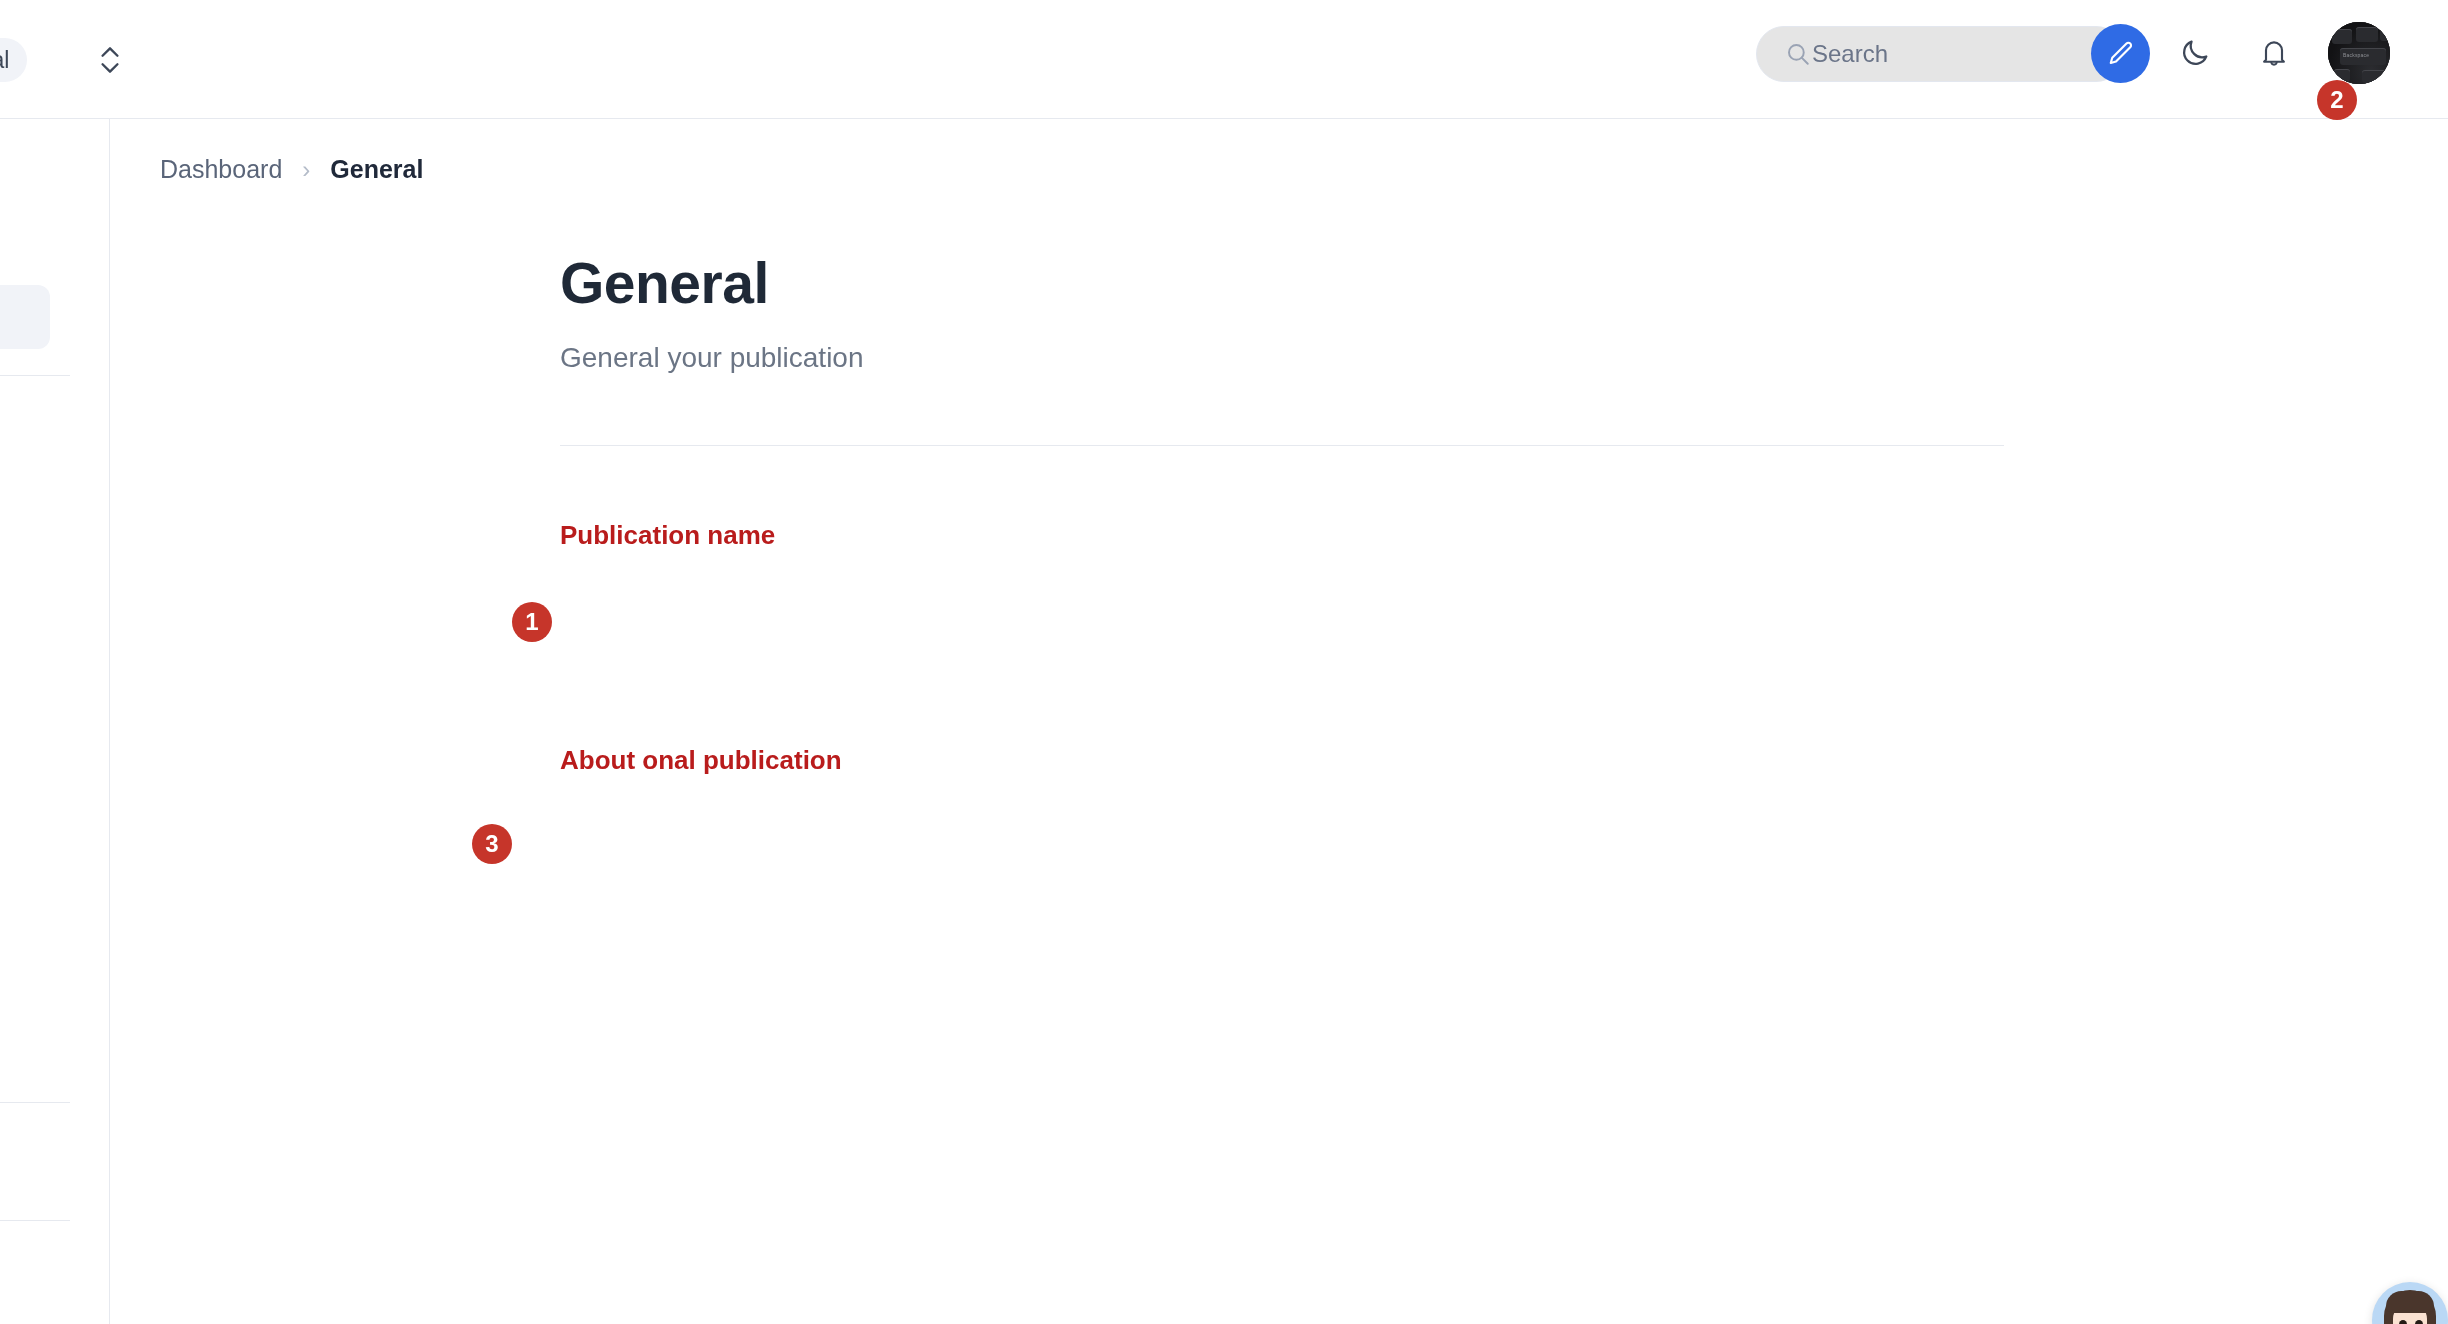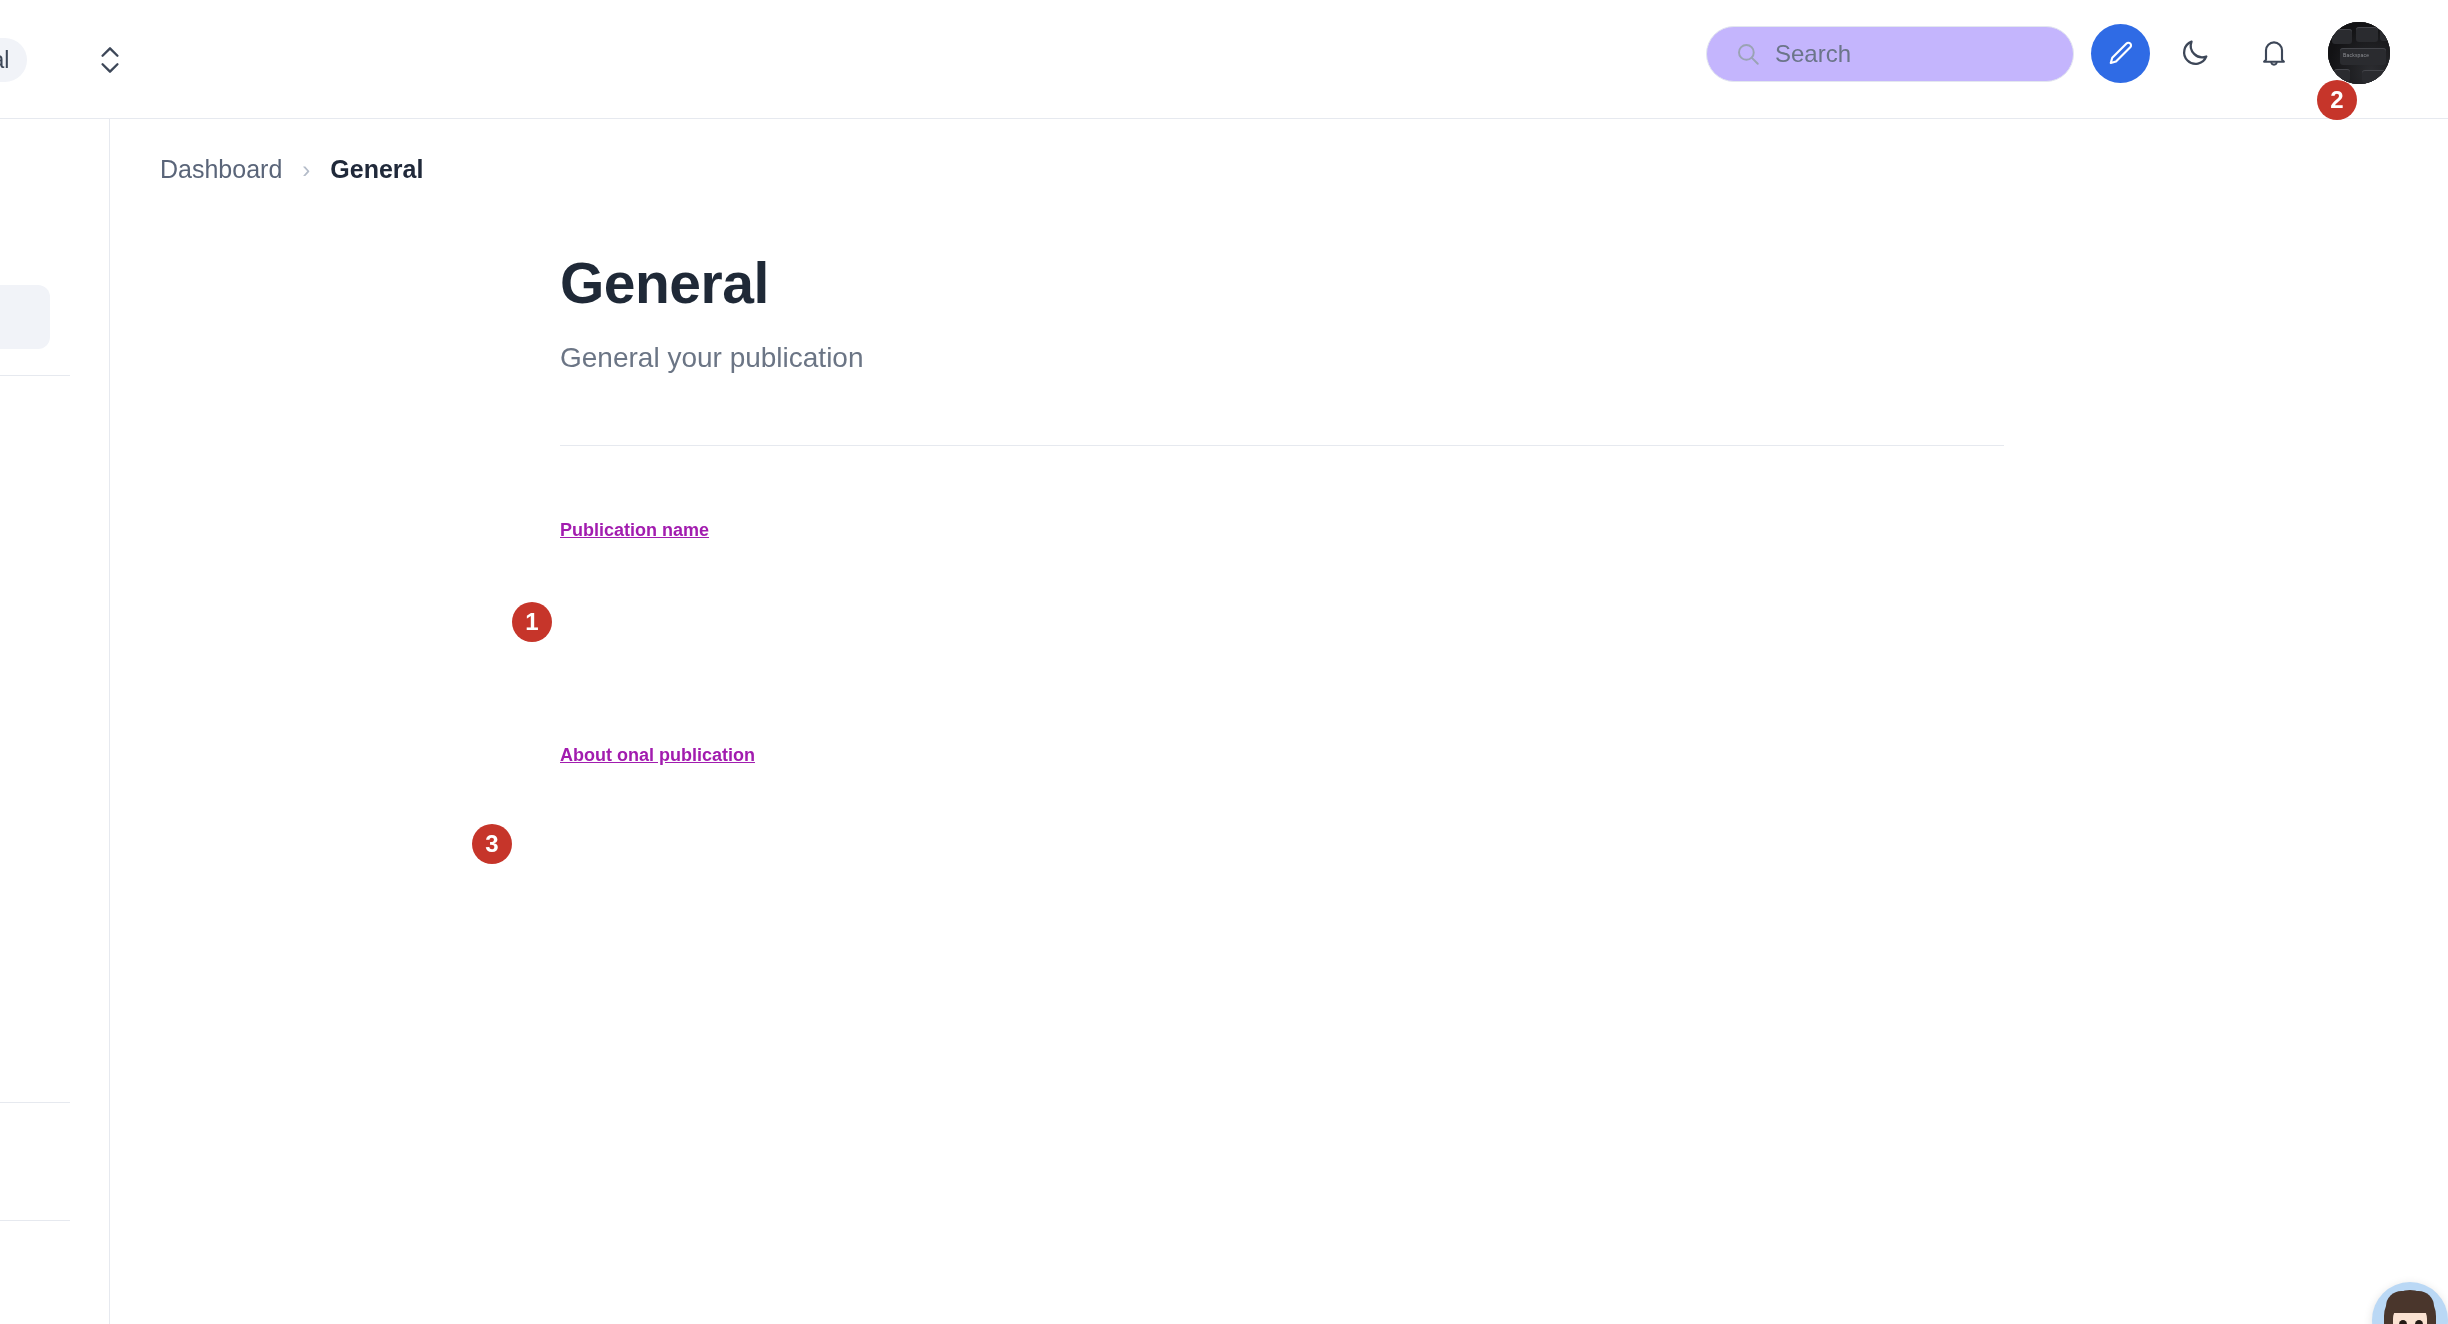--- a/index.html
+++ b/index.html
@@ -36,28 +36,28 @@
   }
   .ws-switch {
     position: absolute; left: 88px; top: 38px;
     width: 44px; height: 44px;
     display: flex; align-items: center; justify-content: center;
     cursor: pointer;
   }
 
   
   .search-box {
-    position: absolute; left: 1706px; top: 26px;
+    position: absolute; left: 1756px; top: 26px;
     width: 368px; height: 56px;
     border: 1px solid #e3e7ef;
     border-radius: 28px;
-    background: #c4b5fd;
+    background: #e5e5e5;
     display: flex; align-items: center;
     padding-left: 28px;
-    gap: 14px;
+    gap: 1px;
   }
   .search-input {
     border: none; outline: none; background: transparent;
     font-family: inherit; font-size: 24px; color: #4a5568;
     width: 250px; height: 100%;
   }
   .search-input::placeholder { color: #6b7589; opacity: 1; }
 
   .write-btn {
     position: absolute; left: 2091px; top: 24px;
@@ -142,21 +142,21 @@
     position: absolute; left: 560px; top: 342px;
     font-size: 28px; color: #6b7585;
   }
   .rule {
     position: absolute; left: 560px; top: 445px;
     width: 1444px; height: 1px; background: #e6e9ef;
   }
 
   .field-label {
     position: absolute; left: 560px;
-    font-size: 18px; font-weight: 700; color: #a21caf; text-decoration: underline;
+    font-size: 26px; font-weight: 700; color: #b91c1c;
   }
   .label-name  { top: 520px; }
   .label-about { top: 745px; }
 
   .text-input {
     position: absolute; left: 560px; top: 580px;
     width: 1444px; height: 82px;
     border: 1px solid #d9dee8;
     border-radius: 10px;
     background: #fff;

